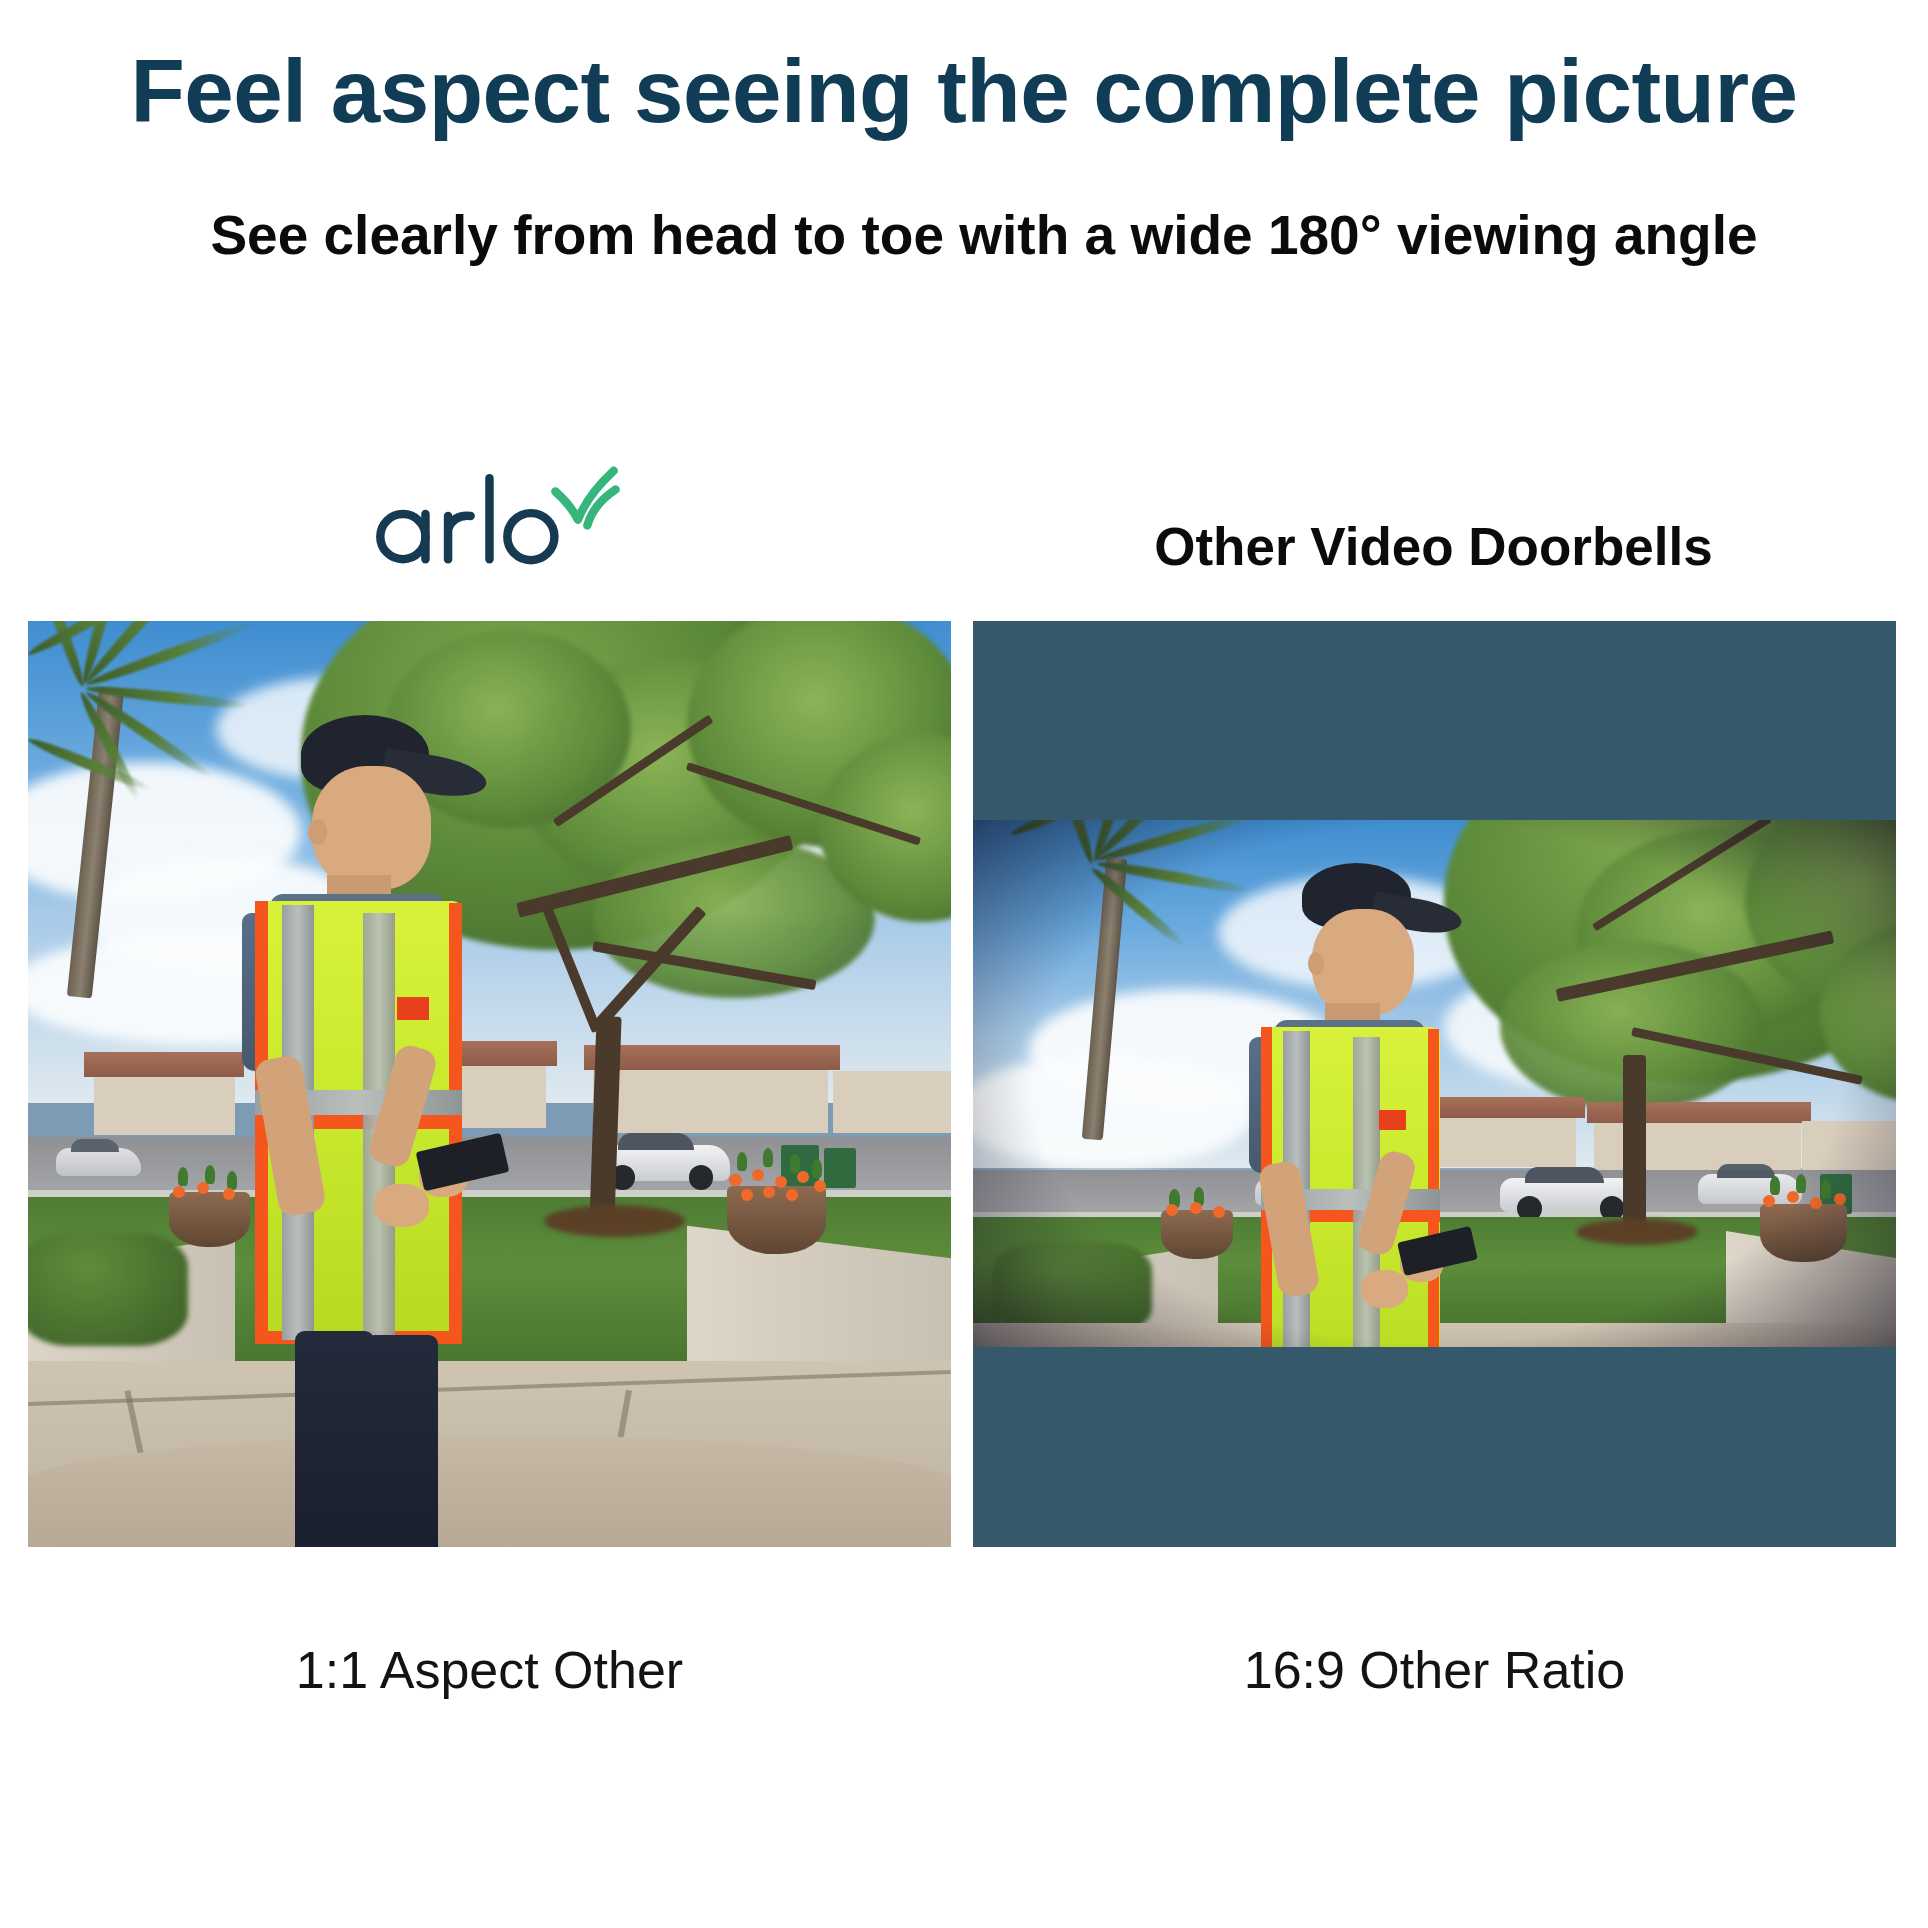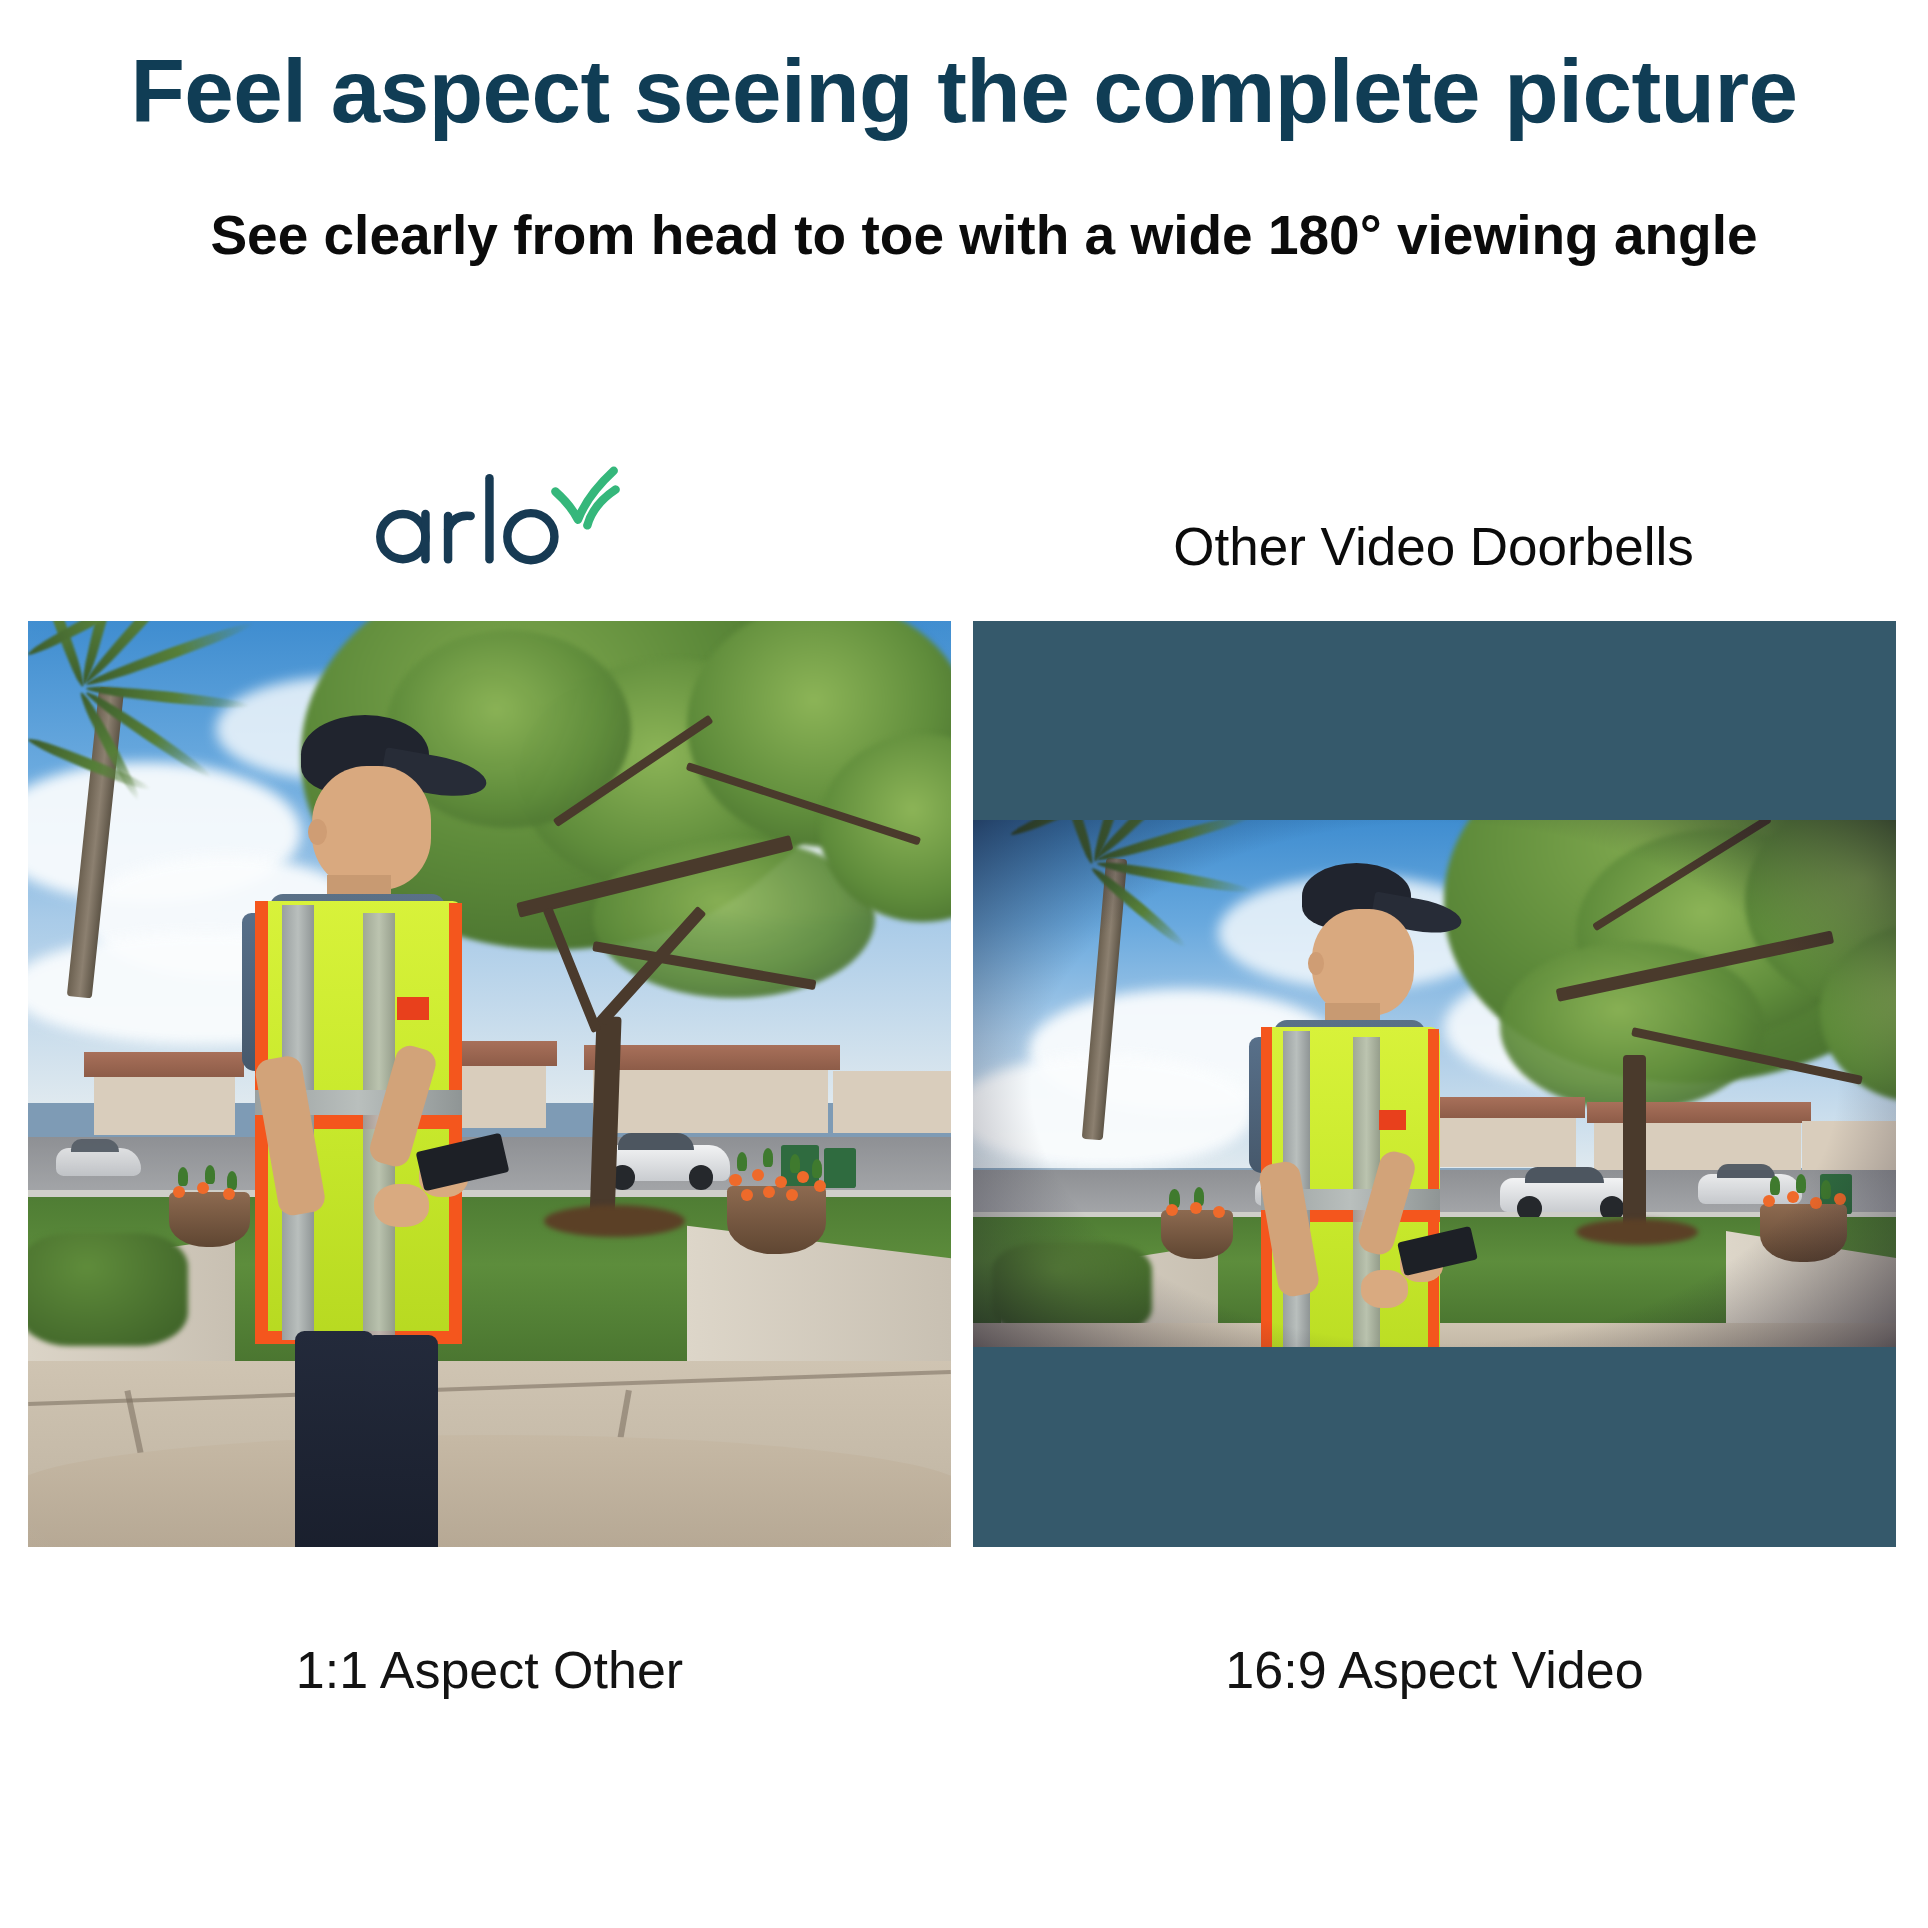--- a/index.html
+++ b/index.html
@@ -35,21 +35,21 @@
   
   .arlo-logo {
     position: absolute; left: 369px; top: 463px;
     width: 256px; height: 104px;
   }
   .arlo-logo svg { width: 256px; height: 104px; display:block; }
 
   .other-label {
     position: absolute; left: 970px; top: 516px; width: 927px;
     text-align: center;
-    font-size: 53px; font-weight: 400; color: #0b0b0b;
+    font-size: 53px; font-weight: 700; color: #0b0b0b;
     font-family: "Liberation Sans", sans-serif;
   }
 
   
   .panel-left {
     position: absolute; left: 28px; top: 621px;
     width: 923px; height: 926px;
     overflow: hidden; background: #7e9bb5;
   }
   .panel-right {
@@ -460,16 +460,16 @@
           <div class="hand" style="left:153px; top:416px; width:47px; height:38px;"></div>
           <div class="phone" style="left:192px; top:380px; width:75px; height:34px; transform:rotate(-13deg)"></div>
 
         </div>
 
         <div class="vignette"></div>
       </div>
     </div>
   </div>
 
-  <div class="caption right">16:9 Aspect Video</div>
+  <div class="caption right">16:9 Other Ratio</div>
 
 </div>
 
 
 </body></html>

